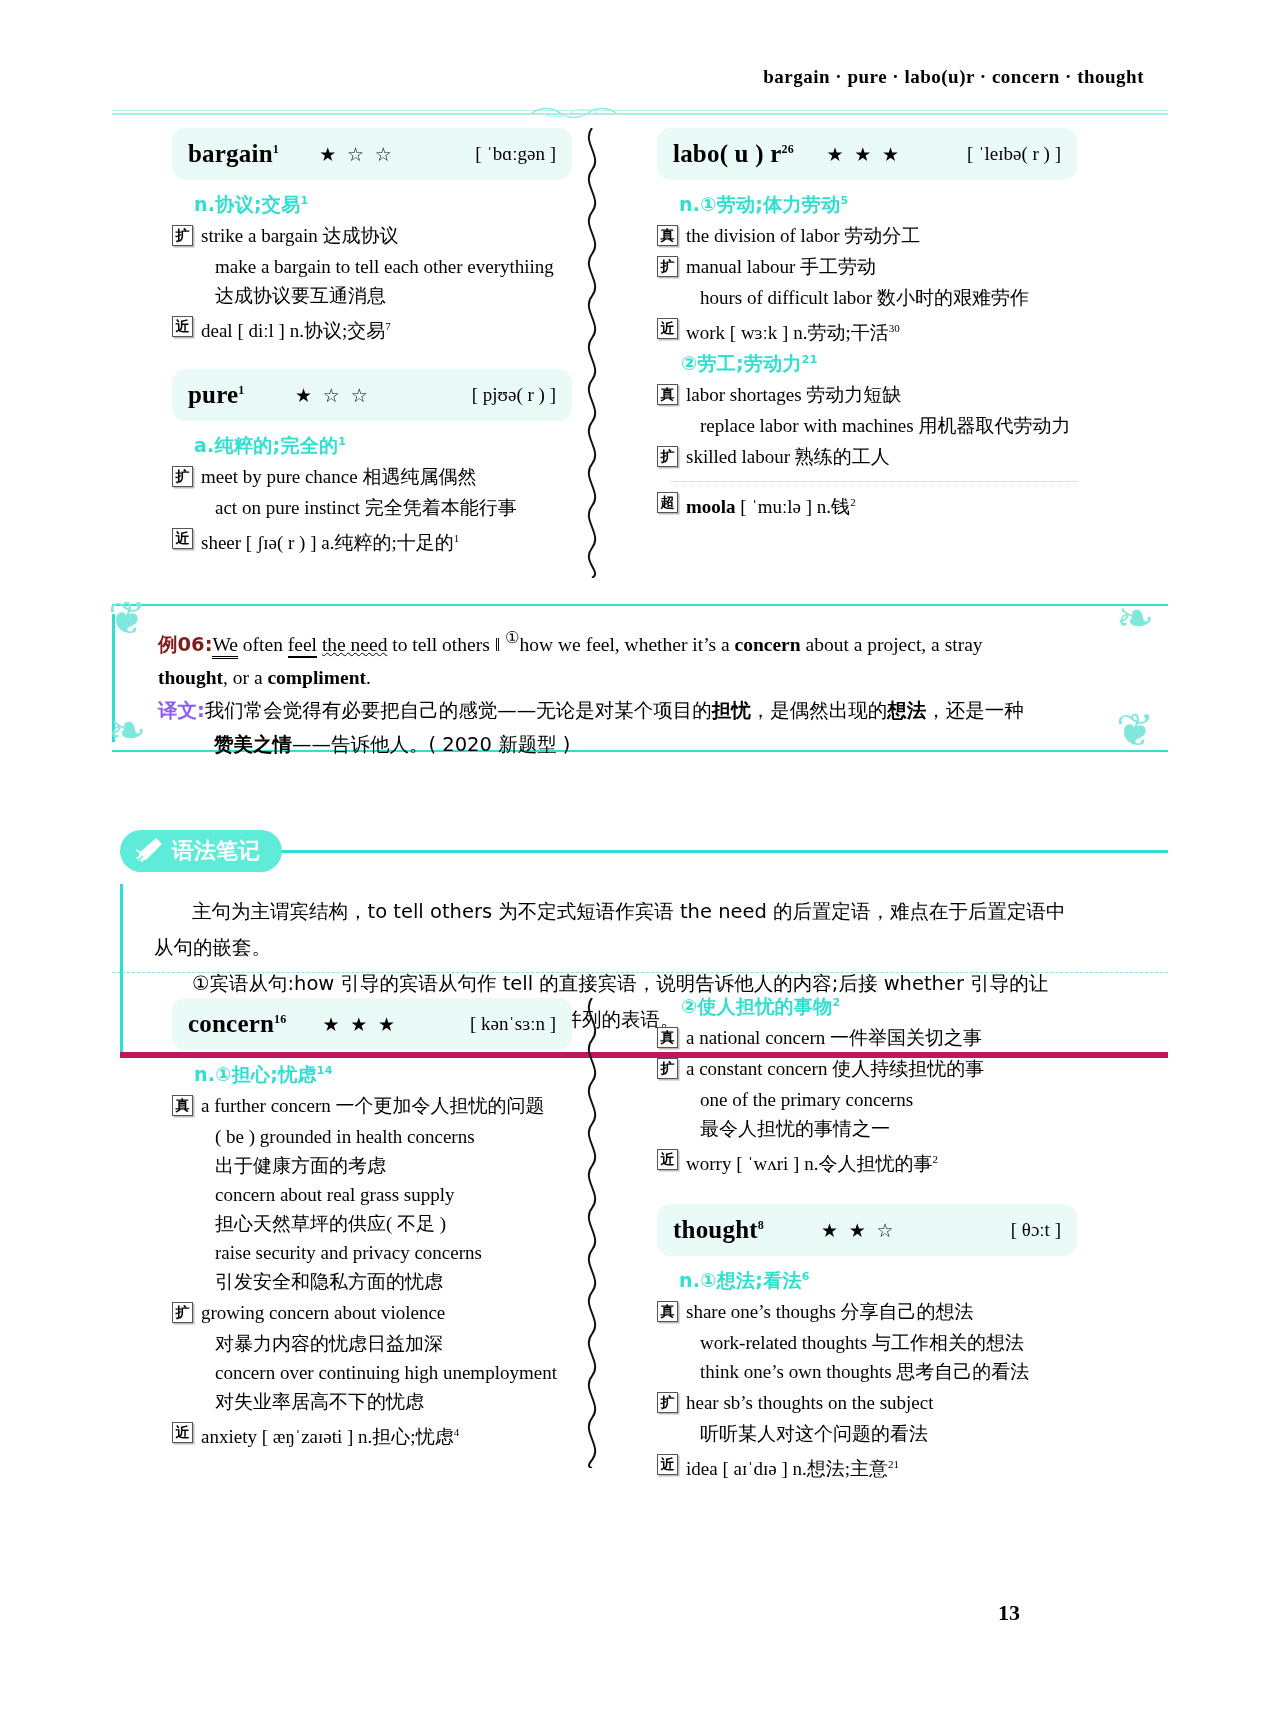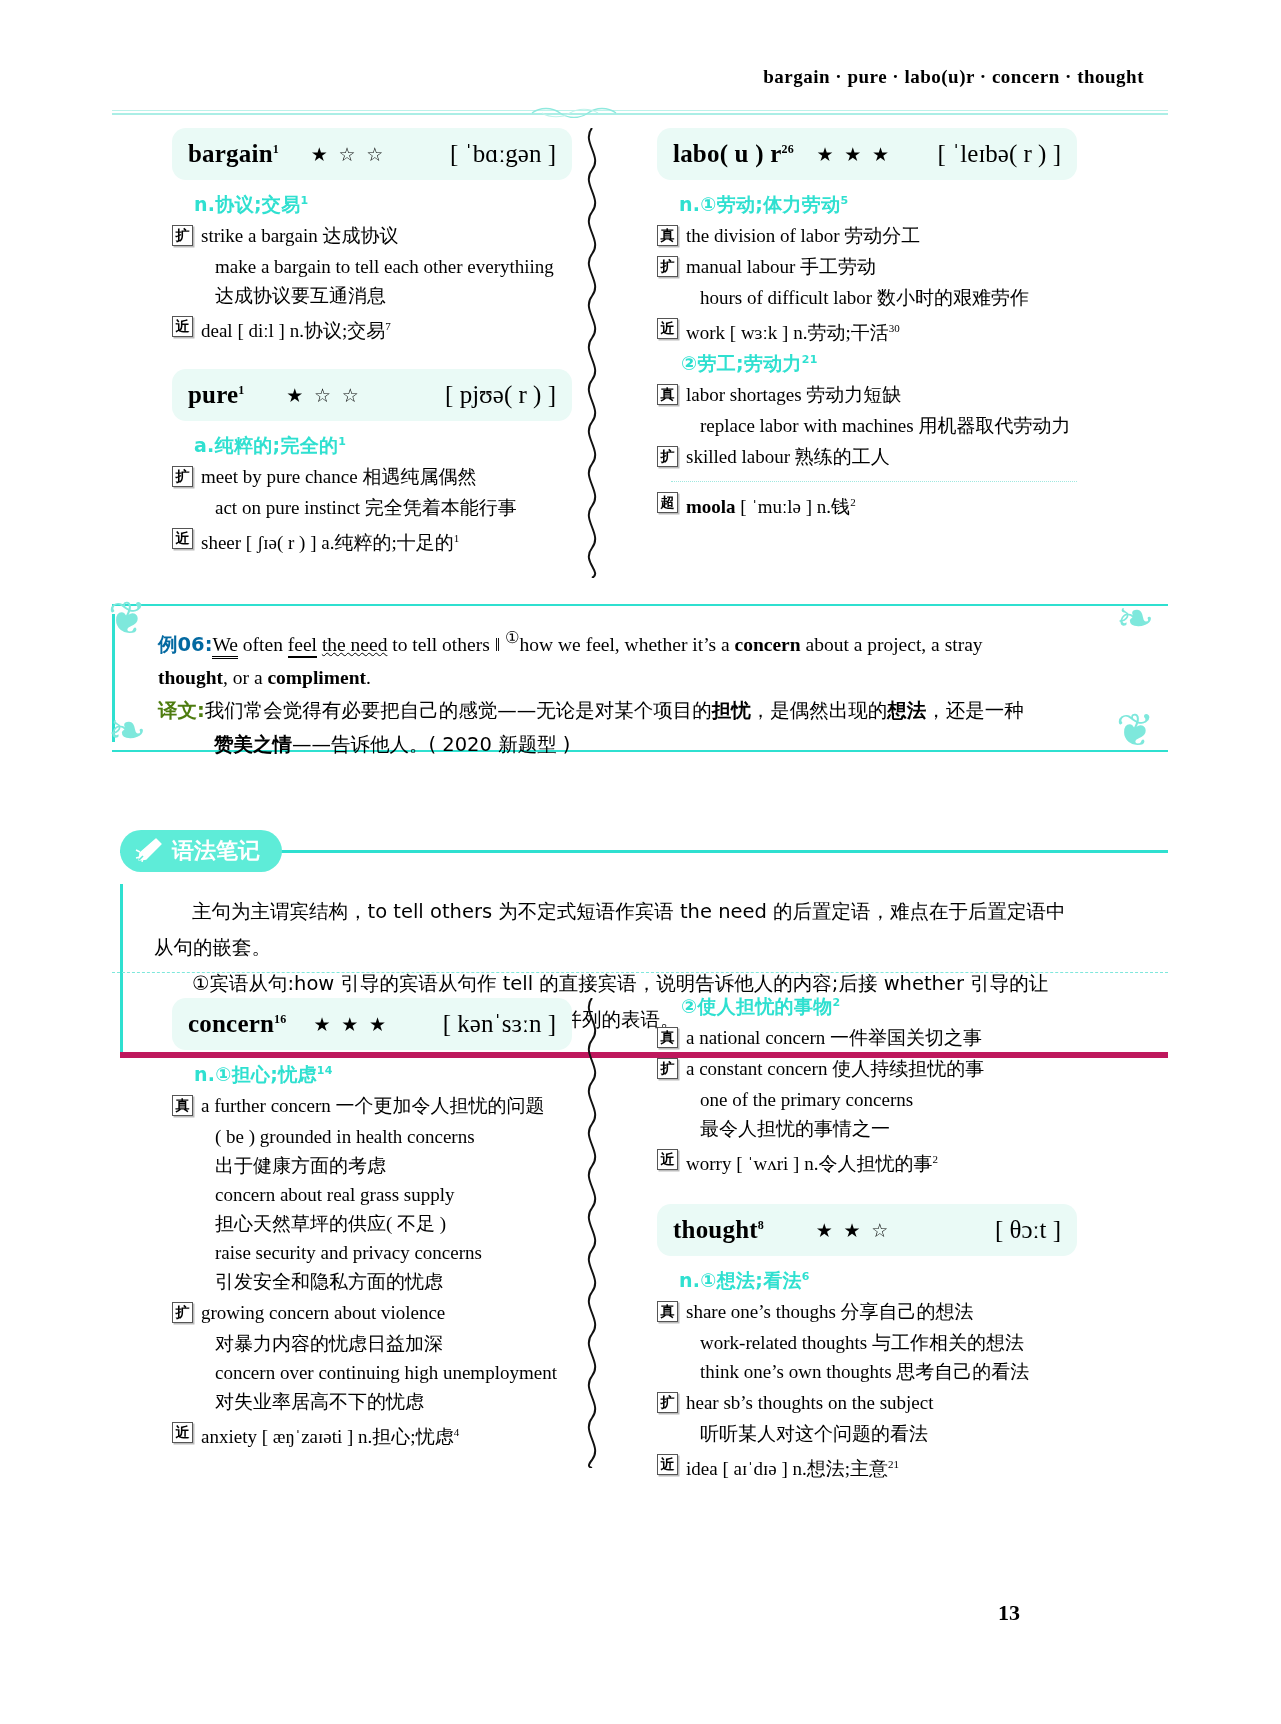--- a/index.html
+++ b/index.html
@@ -46,21 +46,21 @@
   .whead .w{
     font-weight:bold; font-size:25px; letter-spacing:.2px;
     white-space:nowrap;
   }
   .whead .w sup{font-size:12px; font-weight:bold; vertical-align:super;}
   .whead .stars{
     font-size:19px; letter-spacing:3px; white-space:nowrap;
     margin-left:auto; margin-right:auto;
   }
   .whead .ipa{
-    font-size:25px; white-space:nowrap; margin-left:auto;
+    font-size:19px; white-space:nowrap; margin-left:auto;
   }
 
   
   .sense{
     color:#2fe0d0; font-weight:bold; font-size:19px;
     margin:4px 0 3px 22px; letter-spacing:.3px;
     font-family:"DejaVu Sans","Liberation Sans",sans-serif;
   }
   .sense sup{font-size:11px; vertical-align:super;}
   .sense.indent{margin-left:24px;}
@@ -85,25 +85,25 @@
 
   
   .expanel{
     position:absolute; left:112px; width:1056px;
     border-top:2.5px solid #2fe0d0;
     border-bottom:2.5px solid #2fe0d0;
     box-sizing:border-box;
   }
   .expanel .inner{padding:16px 30px 14px 46px;}
   .exline{font-size:19.5px; line-height:33px;}
-  .exnum{color:#0369a1; font-weight:bold; font-family:"DejaVu Sans","Liberation Sans",sans-serif;}
+  .exnum{color:#7f1d1d; font-weight:bold; font-family:"DejaVu Sans","Liberation Sans",sans-serif;}
   .u1{border-bottom:2px solid #000; padding-bottom:1px;}
   .u2{border-bottom:3px double #000; padding-bottom:1px;}
   .uw{text-decoration:underline; text-decoration-style:wavy; text-decoration-thickness:1px;}
-  .exlabel{color:#4d7c0f; font-weight:bold; font-family:"DejaVu Sans","Liberation Sans",sans-serif;}
+  .exlabel{color:#8b5cf6; font-weight:bold; font-family:"DejaVu Sans","Liberation Sans",sans-serif;}
   .cnline{font-family:"DejaVu Sans","Liberation Sans",sans-serif; font-size:19.5px; line-height:34px;}
   .vbar{position:absolute; left:0; top:8px; bottom:8px; width:3px; background:#2fe0d0;}
   .corner{position:absolute; width:56px; height:56px; color:#7ee8dc; font-size:46px; line-height:46px;}
   .c-tl{left:-4px; top:-10px;}
   .c-bl{left:-4px; bottom:-14px;}
   .c-tr{right:-4px; top:-10px;}
   .c-br{right:-4px; bottom:-14px;}
 
   
   .gpanel{position:absolute; left:112px; width:1056px;}

